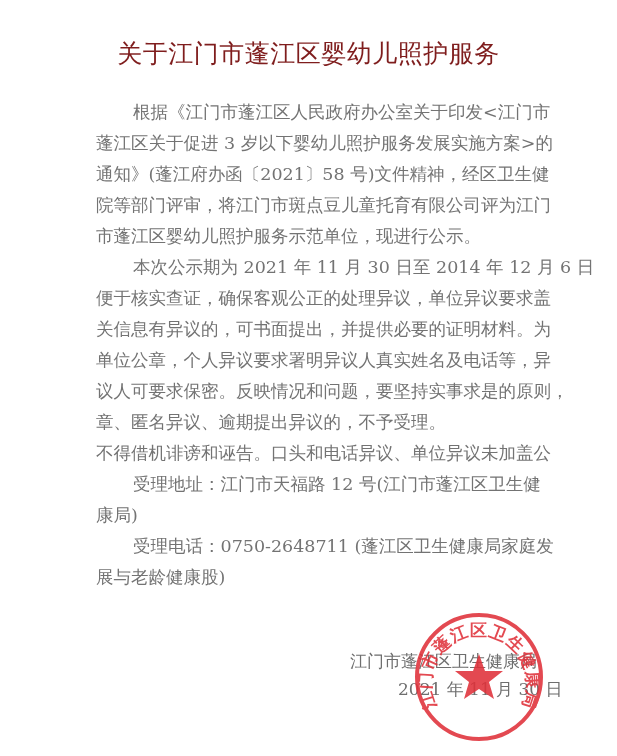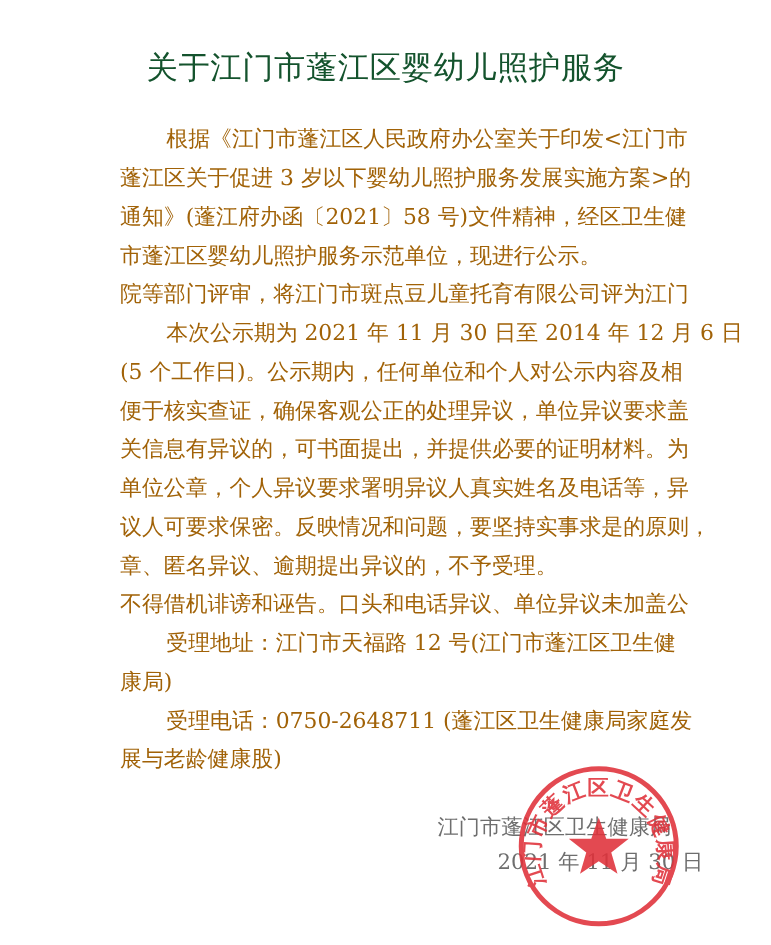--- a/index.html
+++ b/index.html
@@ -1,27 +1,27 @@
 <!DOCTYPE html>
 <html><head>
   <meta charset="utf-8">
   <style>
     html, body { margin: 0; padding: 0; background: #ffffff; }
     body { width: 617px; height: 756px; position: relative; overflow: hidden; }
     .page { position: absolute; left: 0; top: 0; width: 617px; height: 756px; background: #ffffff; }
     .title {
       position: absolute; left: 0; width: 617px; text-align: center;
-      font-family: "DejaVu Sans", sans-serif; font-size: 25px; color: #14532d;
+      font-family: "DejaVu Sans", sans-serif; font-size: 25px; color: #7f1d1d;
       letter-spacing: 0.5px; line-height: 32px;
     }
     .title.l1 { top: 38px; }
     .title.l2 { top: 71px; }
     .body {
       position: absolute; left: 96px; width: 436px; top: 97px;
-      font-family: "DejaVu Serif", serif; font-size: 17.5px; color: #a16207;
+      font-family: "DejaVu Serif", serif; font-size: 17.5px; color: #737373;
       line-height: 31px;
     }
     .line { white-space: nowrap; height: 31px; text-align: justify; text-align-last: justify; overflow: visible; }
     .line.last { text-align-last: left; }
     .line.indent { padding-left: 37px; }
     .sig {
       position: absolute; font-family: "DejaVu Serif", serif; font-size: 17px;
       color: #6e6e6e; white-space: nowrap; z-index: 2;
     }
     .sig.org { left: 350px; top: 650px; }
@@ -32,26 +32,25 @@
 <body>
 
 <div class="page">
   <div class="title l1">关于江门市蓬江区婴幼儿照护服务</div>
 
   <div class="body">
     <div>
       <div class="line indent">根据《江门市蓬江区人民政府办公室关于印发&lt;江门市</div>
       <div class="line">蓬江区关于促进 3 岁以下婴幼儿照护服务发展实施方案&gt;的</div>
       <div class="line">通知》(蓬江府办函〔2021〕58 号)文件精神，经区卫生健</div>
+      <div class="line">院等部门评审，将江门市斑点豆儿童托育有限公司评为江门</div>
       <div class="line last">市蓬江区婴幼儿照护服务示范单位，现进行公示。</div>
-      <div class="line">院等部门评审，将江门市斑点豆儿童托育有限公司评为江门</div>
     </div>
     <div>
       <div class="line indent">本次公示期为 2021 年 11 月 30 日至 2014 年 12 月 6 日</div>
-      <div class="line">(5 个工作日)。公示期内，任何单位和个人对公示内容及相</div>
       <div class="line">便于核实查证，确保客观公正的处理异议，单位异议要求盖</div>
       <div class="line">关信息有异议的，可书面提出，并提供必要的证明材料。为</div>
       <div class="line">单位公章，个人异议要求署明异议人真实姓名及电话等，异</div>
       <div class="line">议人可要求保密。反映情况和问题，要坚持实事求是的原则，</div>
       <div class="line last">章、匿名异议、逾期提出异议的，不予受理。</div>
       <div class="line">不得借机诽谤和诬告。口头和电话异议、单位异议未加盖公</div>
     </div>
     <div>
       <div class="line indent">受理地址：江门市天福路 12 号(江门市蓬江区卫生健</div>
       <div class="line last">康局)</div>

